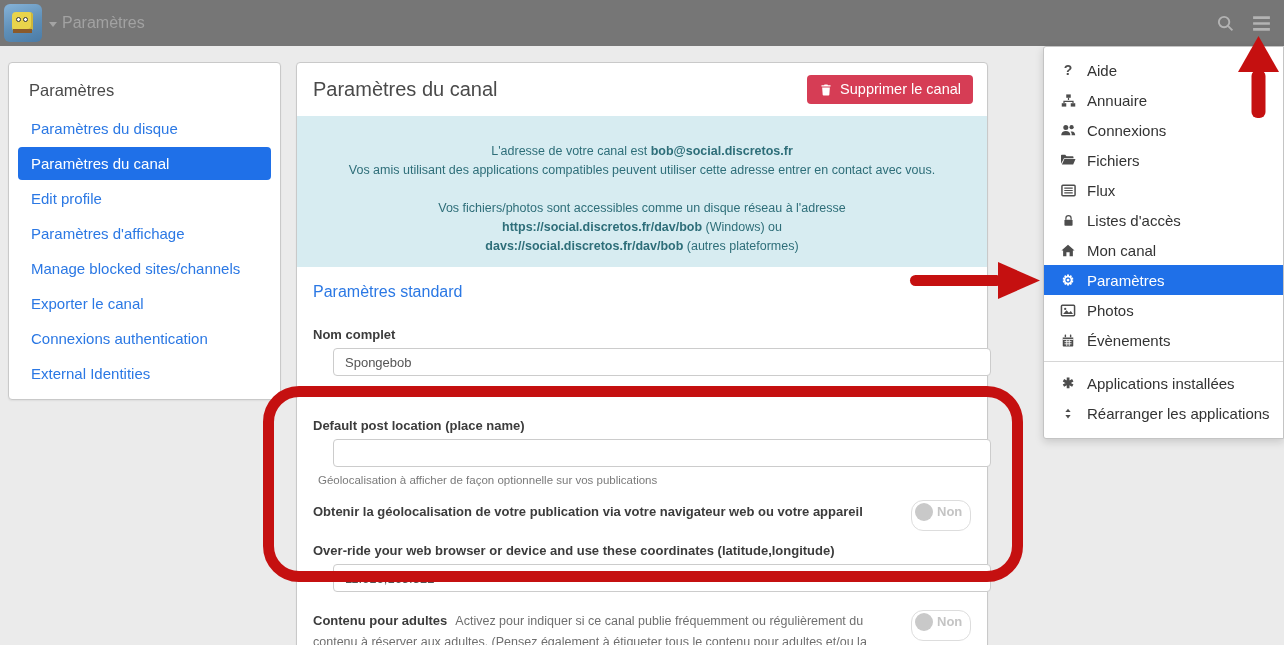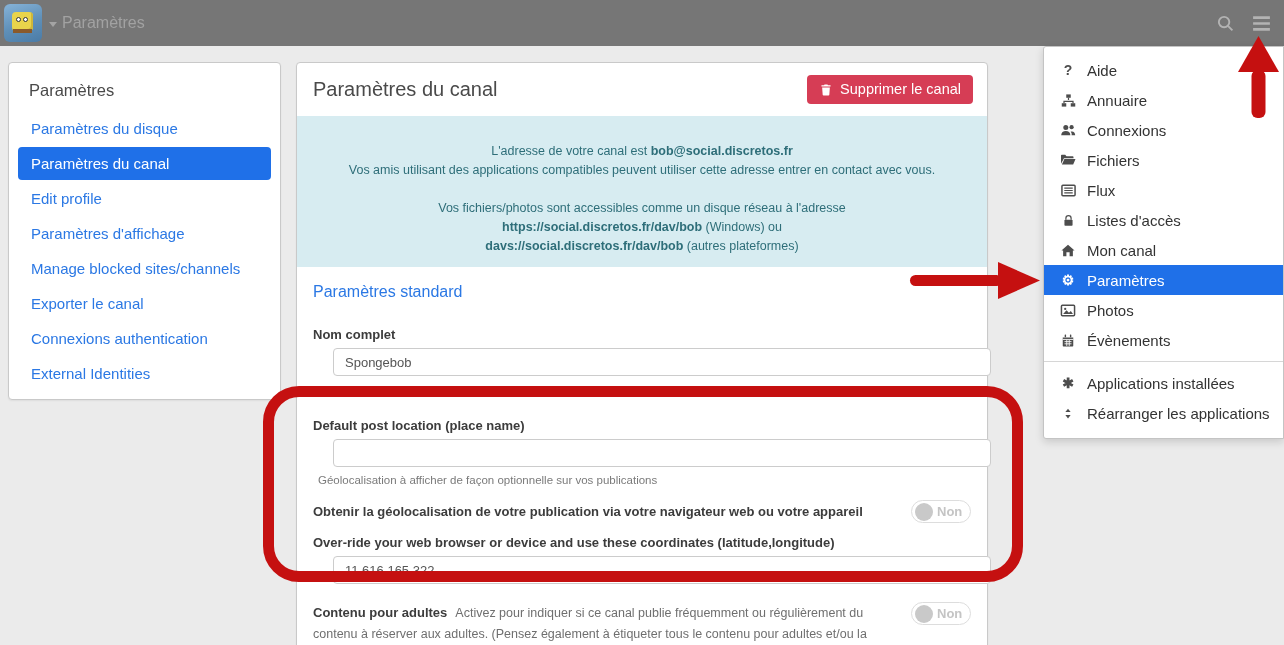--- a/index.html
+++ b/index.html
@@ -41,21 +41,21 @@
   .section{padding:16px;}
   .section-title{margin:0 0 26px;font-size:16px;font-weight:400;color:#2b78e4;}
   .form-group{margin-bottom:26px;}
   .form-group.gap-lg{margin-bottom:42px;}
   .form-label{display:block;font-size:13px;font-weight:bold;color:#3c3c3c;margin-bottom:6px;}
   .form-control{display:block;width:100%;box-sizing:border-box;height:28px;border:1px solid #ccc;
     border-radius:4px;padding:0 11px;font-size:13px;color:#555;font-family:inherit;background:#fff;margin-left:20px;}
   .help-text{font-size:11.5px;color:#7a7a7a;margin-top:7px;padding-left:5px;}
   .toggle-row{display:flex;justify-content:space-between;align-items:flex-start;margin:0 0 12px;}
   .toggle-row .form-label{margin:0;padding-top:4px;}
-  .toggle{position:relative;flex:none;width:60px;height:23px;border:1px solid #ddd;border-radius:12px;
+  .toggle{position:relative;flex:none;width:60px;height:31px;border:1px solid #ddd;border-radius:12px;
     background:#fff;cursor:pointer;box-sizing:border-box;}
   .toggle .knob{position:absolute;left:3px;top:2px;width:18px;height:18px;border-radius:50%;background:#c9c9c9;}
   .toggle .state{position:absolute;left:25px;top:3px;font-size:13px;font-weight:bold;color:#c4c4c4;}
   .adult-row{margin-top:18px;}
   .adult-text{width:562px;font-size:12.5px;line-height:21px;color:#6f6f6f;}
   .adult-text b{color:#3c3c3c;font-size:13px;padding-right:8px;}
   
   .dropdown{position:absolute;left:1043px;top:46px;width:241px;box-sizing:border-box;background:#fff;
     border:1px solid #c4c4c4;border-radius:3px 0 0 3px;box-shadow:0 3px 8px rgba(0,0,0,.15);padding:8px 0 10px;}
   .dd-item{display:flex;align-items:center;height:30px;padding-left:15px;gap:10px;color:#333;

